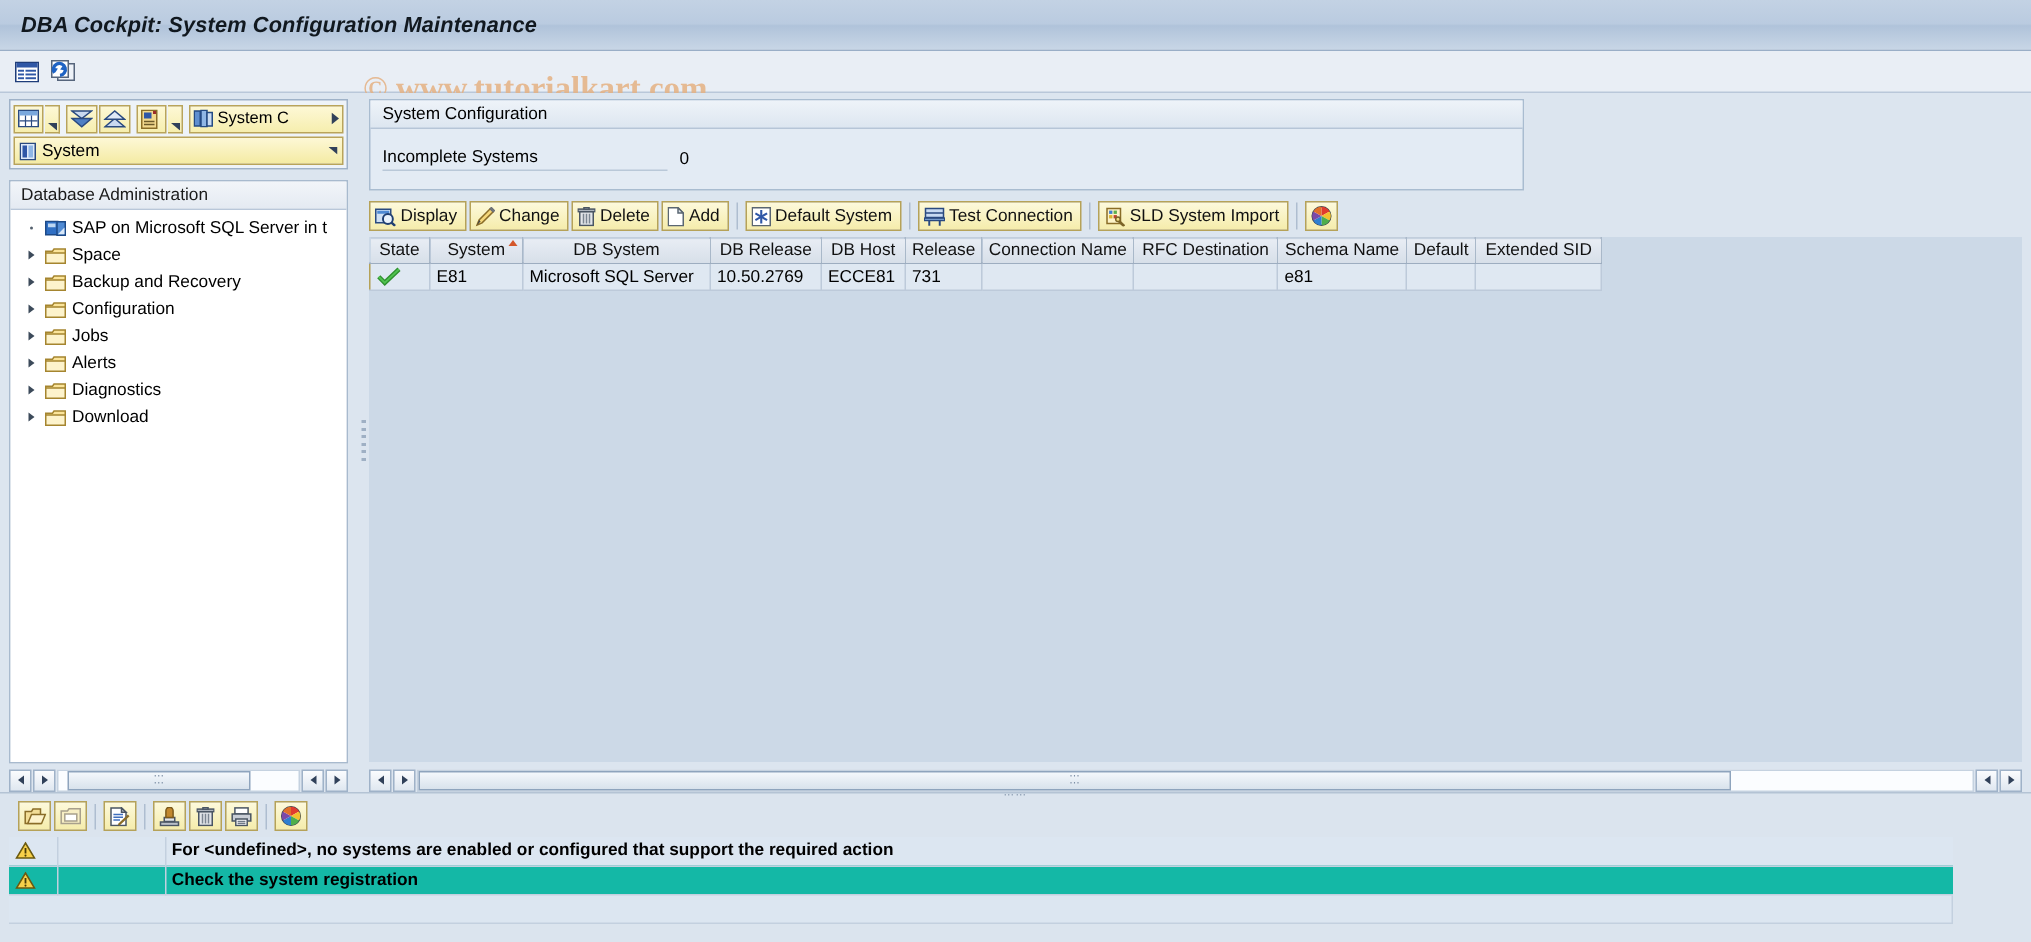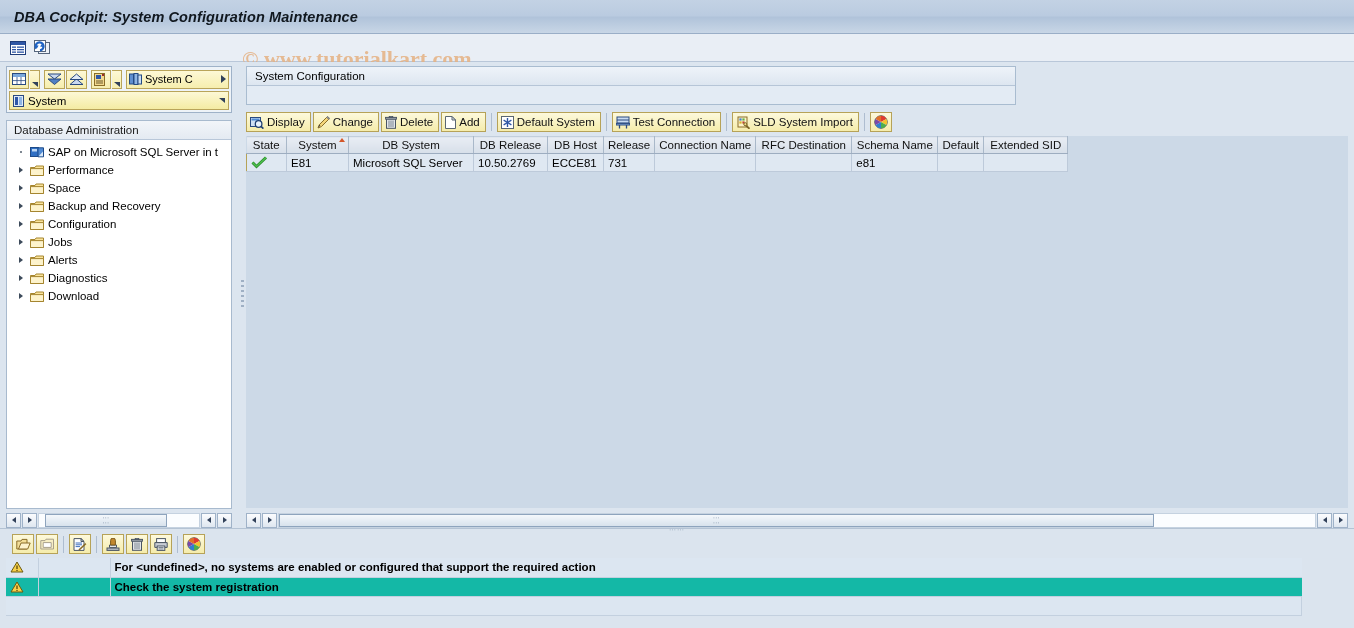--- a/index.html
+++ b/index.html
@@ -513,121 +513,109 @@
             <svg width="14" height="11" viewBox="0 0 14 11">
               <rect x="0.5" y="0.5" width="8" height="9" fill="#2f6fc4" stroke="#1d4a88"></rect>
               <rect x="2" y="2" width="5" height="2.5" fill="#bcd6f2"></rect>
               <path d="M8 9.8 L13.5 9.8 L13.5 0.8 L8 0.8 Z" fill="#4f8ad4" stroke="#1d4a88"></path>
               <path d="M8.6 9.2 L13 4.6 L13 9.2 Z" fill="#d9e8f8"></path>
             </svg>
           </span>
           <span>SAP on Microsoft SQL Server in t</span>
         </div>
 
+
         <div class="tnode">
           <span class="tw">
               <span class="tri"></span>
             </span>
           <span>
             <svg width="14" height="11" viewBox="0 0 14 11">
               <path d="M0.5 2.5 L5 2.5 L6 1 L13.5 1 L13.5 10.5 L0.5 10.5 Z" fill="#fbe49a" stroke="#a5852f"></path>
               <path d="M0.5 3.6 L13.5 3.6 L13.5 10.5 L0.5 10.5 Z" fill="#fdf3cc" stroke="#a5852f"></path>
             </svg>
           </span>
-          <span>Performance</span>
+          <span>Space</span>
         </div>
 
         <div class="tnode">
           <span class="tw">
               <span class="tri"></span>
             </span>
           <span>
             <svg width="14" height="11" viewBox="0 0 14 11">
               <path d="M0.5 2.5 L5 2.5 L6 1 L13.5 1 L13.5 10.5 L0.5 10.5 Z" fill="#fbe49a" stroke="#a5852f"></path>
               <path d="M0.5 3.6 L13.5 3.6 L13.5 10.5 L0.5 10.5 Z" fill="#fdf3cc" stroke="#a5852f"></path>
             </svg>
           </span>
-          <span>Space</span>
+          <span>Backup and Recovery</span>
         </div>
 
         <div class="tnode">
           <span class="tw">
               <span class="tri"></span>
             </span>
           <span>
             <svg width="14" height="11" viewBox="0 0 14 11">
               <path d="M0.5 2.5 L5 2.5 L6 1 L13.5 1 L13.5 10.5 L0.5 10.5 Z" fill="#fbe49a" stroke="#a5852f"></path>
               <path d="M0.5 3.6 L13.5 3.6 L13.5 10.5 L0.5 10.5 Z" fill="#fdf3cc" stroke="#a5852f"></path>
             </svg>
           </span>
-          <span>Backup and Recovery</span>
+          <span>Configuration</span>
         </div>
 
         <div class="tnode">
           <span class="tw">
               <span class="tri"></span>
             </span>
           <span>
             <svg width="14" height="11" viewBox="0 0 14 11">
               <path d="M0.5 2.5 L5 2.5 L6 1 L13.5 1 L13.5 10.5 L0.5 10.5 Z" fill="#fbe49a" stroke="#a5852f"></path>
               <path d="M0.5 3.6 L13.5 3.6 L13.5 10.5 L0.5 10.5 Z" fill="#fdf3cc" stroke="#a5852f"></path>
             </svg>
           </span>
-          <span>Configuration</span>
+          <span>Jobs</span>
         </div>
 
         <div class="tnode">
           <span class="tw">
               <span class="tri"></span>
             </span>
           <span>
             <svg width="14" height="11" viewBox="0 0 14 11">
               <path d="M0.5 2.5 L5 2.5 L6 1 L13.5 1 L13.5 10.5 L0.5 10.5 Z" fill="#fbe49a" stroke="#a5852f"></path>
               <path d="M0.5 3.6 L13.5 3.6 L13.5 10.5 L0.5 10.5 Z" fill="#fdf3cc" stroke="#a5852f"></path>
             </svg>
           </span>
-          <span>Jobs</span>
+          <span>Alerts</span>
         </div>
 
         <div class="tnode">
           <span class="tw">
               <span class="tri"></span>
             </span>
           <span>
             <svg width="14" height="11" viewBox="0 0 14 11">
               <path d="M0.5 2.5 L5 2.5 L6 1 L13.5 1 L13.5 10.5 L0.5 10.5 Z" fill="#fbe49a" stroke="#a5852f"></path>
               <path d="M0.5 3.6 L13.5 3.6 L13.5 10.5 L0.5 10.5 Z" fill="#fdf3cc" stroke="#a5852f"></path>
             </svg>
           </span>
-          <span>Alerts</span>
+          <span>Diagnostics</span>
         </div>
 
         <div class="tnode">
           <span class="tw">
               <span class="tri"></span>
             </span>
           <span>
             <svg width="14" height="11" viewBox="0 0 14 11">
               <path d="M0.5 2.5 L5 2.5 L6 1 L13.5 1 L13.5 10.5 L0.5 10.5 Z" fill="#fbe49a" stroke="#a5852f"></path>
               <path d="M0.5 3.6 L13.5 3.6 L13.5 10.5 L0.5 10.5 Z" fill="#fdf3cc" stroke="#a5852f"></path>
             </svg>
           </span>
-          <span>Diagnostics</span>
-        </div>
-
-        <div class="tnode">
-          <span class="tw">
-              <span class="tri"></span>
-            </span>
-          <span>
-            <svg width="14" height="11" viewBox="0 0 14 11">
-              <path d="M0.5 2.5 L5 2.5 L6 1 L13.5 1 L13.5 10.5 L0.5 10.5 Z" fill="#fbe49a" stroke="#a5852f"></path>
-              <path d="M0.5 3.6 L13.5 3.6 L13.5 10.5 L0.5 10.5 Z" fill="#fdf3cc" stroke="#a5852f"></path>
-            </svg>
-          </span>
           <span>Download</span>
         </div>
 
       </div>
     </div>
 
     <div class="tree-hscroll">
       <span class="sbtn">
           <span class="sarr-l"></span>
         </span>
@@ -650,20 +638,24 @@
 
   <div class="splitter">
       <span class="bars"></span>
     </div>
 
   <div class="rightpane">
 
     <div class="grpbox">
       <div class="grpbox-hd">System Configuration</div>
       <div class="grpbox-bd">
+        <div class="kvrow">
+          <span class="kvlabel">Incomplete Systems</span>
+          <span class="kvval">0</span>
+        </div>
       </div>
     </div>
 
     <div class="alvtoolbar">
 
       <span class="abtn">
         <span>
           <svg width="14" height="13" viewBox="0 0 14 13">
             <rect x="0.5" y="1.5" width="10" height="9" fill="#cfe0f4" stroke="#2a4a80"></rect>
             <rect x="1.5" y="2.5" width="8" height="2" fill="#4f8ad4"></rect>

